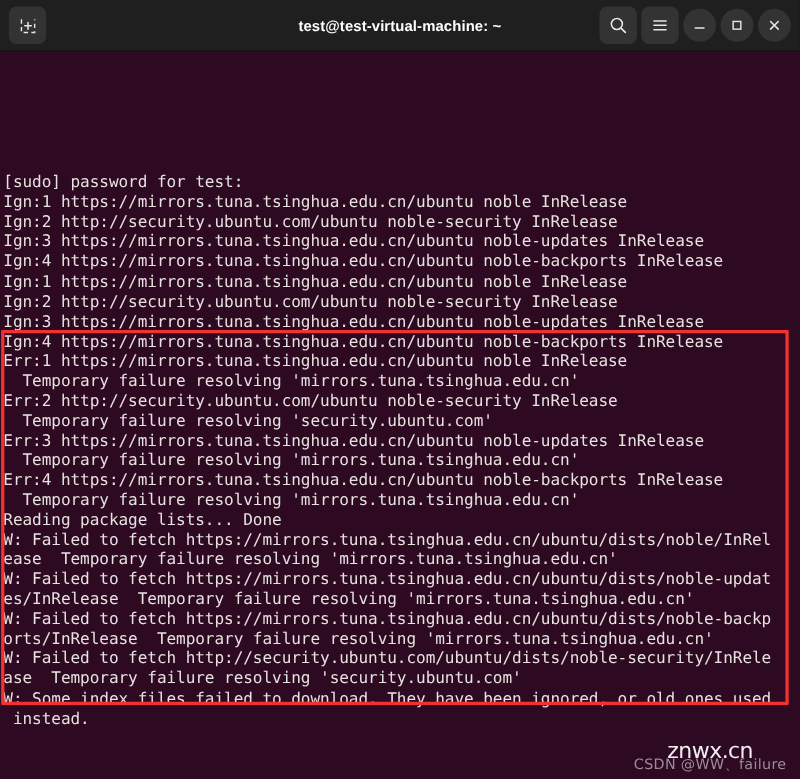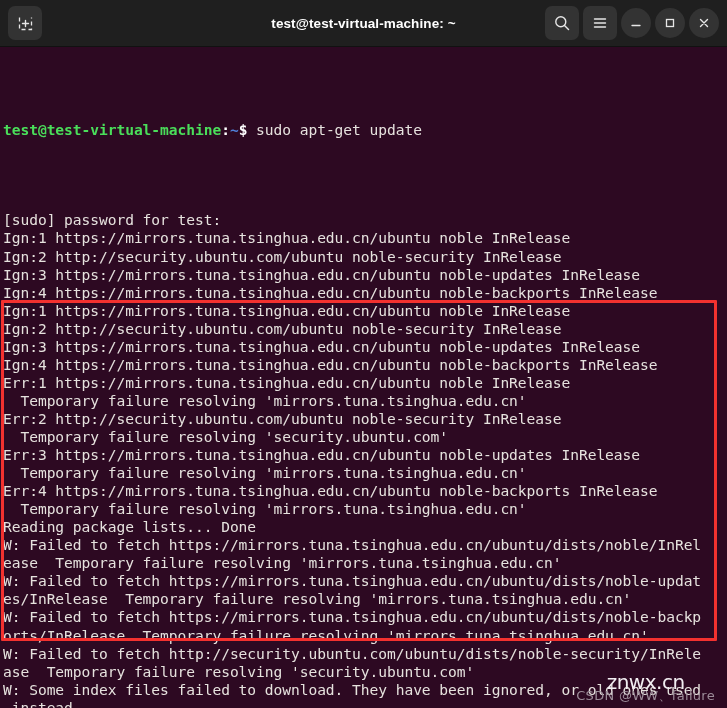--- a/index.html
+++ b/index.html
@@ -175,21 +175,20 @@
           <path d="M4.5 4.5 L11.5 11.5 M11.5 4.5 L4.5 11.5" stroke="#e6e6e6" stroke-width="1.4" stroke-linecap="round"></path>
         </svg>
       </div>
     </div>
   </div>
 
   <div class="term">
     <div class="term-lines">
 
       
-      <div class="line"><span class="c-green">test@test-virtual-machine</span><span class="c-white">:</span><span class="c-blue">~</span><span class="c-white">$</span><span class="c-txt"> sudo apt-get update</span></div>
 
       
       <div id="output-lines"><div class="line c-txt">[sudo] password for test:</div><div class="line c-txt">Ign:1 https://mirrors.tuna.tsinghua.edu.cn/ubuntu noble InRelease</div><div class="line c-txt">Ign:2 http://security.ubuntu.com/ubuntu noble-security InRelease</div><div class="line c-txt">Ign:3 https://mirrors.tuna.tsinghua.edu.cn/ubuntu noble-updates InRelease</div><div class="line c-txt">Ign:4 https://mirrors.tuna.tsinghua.edu.cn/ubuntu noble-backports InRelease</div><div class="line c-txt">Ign:1 https://mirrors.tuna.tsinghua.edu.cn/ubuntu noble InRelease</div><div class="line c-txt">Ign:2 http://security.ubuntu.com/ubuntu noble-security InRelease</div><div class="line c-txt">Ign:3 https://mirrors.tuna.tsinghua.edu.cn/ubuntu noble-updates InRelease</div><div class="line c-txt">Ign:4 https://mirrors.tuna.tsinghua.edu.cn/ubuntu noble-backports InRelease</div><div class="line c-txt">Err:1 https://mirrors.tuna.tsinghua.edu.cn/ubuntu noble InRelease</div><div class="line c-txt">  Temporary failure resolving 'mirrors.tuna.tsinghua.edu.cn'</div><div class="line c-txt">Err:2 http://security.ubuntu.com/ubuntu noble-security InRelease</div><div class="line c-txt">  Temporary failure resolving 'security.ubuntu.com'</div><div class="line c-txt">Err:3 https://mirrors.tuna.tsinghua.edu.cn/ubuntu noble-updates InRelease</div><div class="line c-txt">  Temporary failure resolving 'mirrors.tuna.tsinghua.edu.cn'</div><div class="line c-txt">Err:4 https://mirrors.tuna.tsinghua.edu.cn/ubuntu noble-backports InRelease</div><div class="line c-txt">  Temporary failure resolving 'mirrors.tuna.tsinghua.edu.cn'</div><div class="line c-txt">Reading package lists... Done</div><div class="line c-txt">W: Failed to fetch https://mirrors.tuna.tsinghua.edu.cn/ubuntu/dists/noble/InRel</div><div class="line c-txt">ease  Temporary failure resolving 'mirrors.tuna.tsinghua.edu.cn'</div><div class="line c-txt">W: Failed to fetch https://mirrors.tuna.tsinghua.edu.cn/ubuntu/dists/noble-updat</div><div class="line c-txt">es/InRelease  Temporary failure resolving 'mirrors.tuna.tsinghua.edu.cn'</div><div class="line c-txt">W: Failed to fetch https://mirrors.tuna.tsinghua.edu.cn/ubuntu/dists/noble-backp</div><div class="line c-txt">orts/InRelease  Temporary failure resolving 'mirrors.tuna.tsinghua.edu.cn'</div><div class="line c-txt">W: Failed to fetch http://security.ubuntu.com/ubuntu/dists/noble-security/InRele</div><div class="line c-txt">ase  Temporary failure resolving 'security.ubuntu.com'</div><div class="line c-txt">W: Some index files failed to download. They have been ignored, or old ones used</div><div class="line c-txt"> instead.</div></div>
 
       
       
 
     </div>
 
     <div class="redbox" style="left:1px; top:253px; width:716px; height:341px;"></div>

